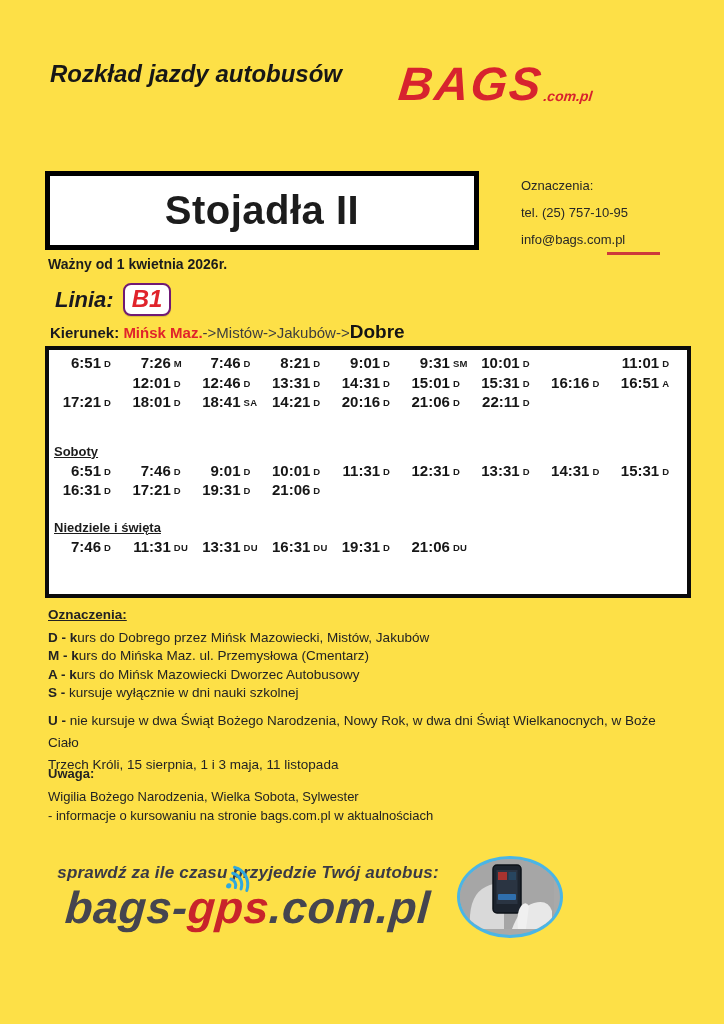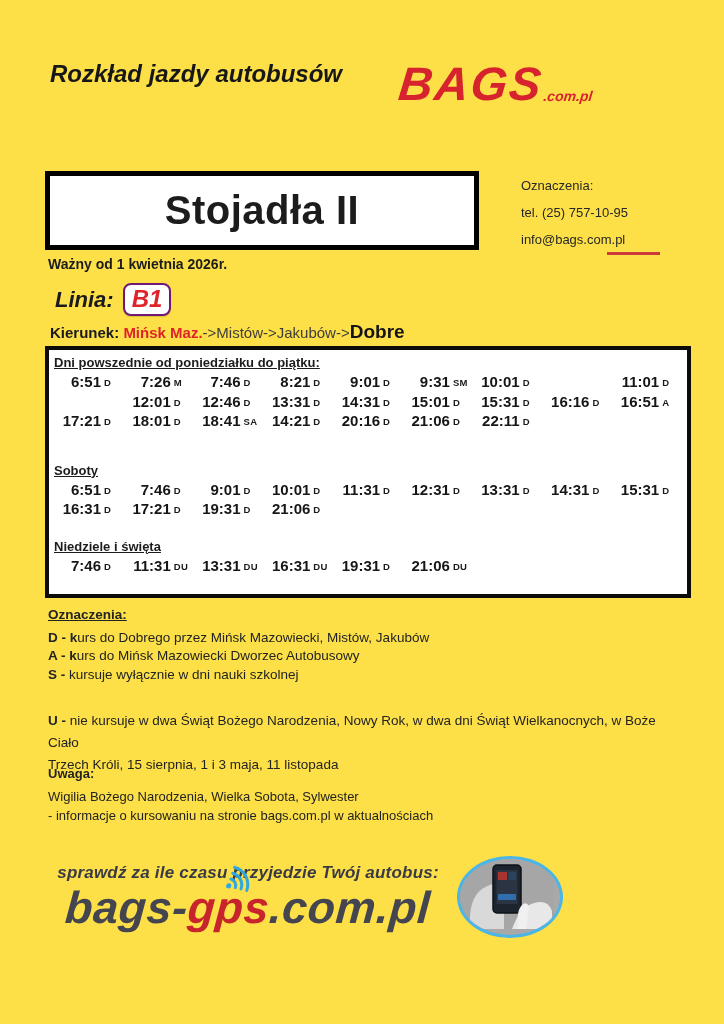--- a/index.html
+++ b/index.html
@@ -93,21 +93,21 @@
     <span class="line-label">Linia:</span>
     <span class="line-badge">B1</span>
   </div>
 
   <div class="direction-row">
     <span class="dir-label">Kierunek</span><span class="dir-label">: </span><span class="dir-origin">Mińsk Maz.</span><span class="dir-via">-&gt;Mistów-&gt;Jakubów-&gt;</span><span class="dir-dest">Dobre</span>
   </div>
 
   <div class="timetable">
     <div>
-        <div class="tt-section"><div class="tt-header">Dni powszednie od poniedziałku do piątku:</div><div class="tt-row">
+        <div class="tt-section"><div class="tt-row">
             <div class="tt-cell">
               <span class="tt-time">6:51</span>
               <span class="tt-mark">D</span>
             </div>
             <div class="tt-cell">
               <span class="tt-time">7:26</span>
               <span class="tt-mark">M</span>
             </div>
             <div class="tt-cell">
               <span class="tt-time">7:46</span>
@@ -288,20 +288,21 @@
             <div class="tt-cell"></div>
             <div class="tt-cell"></div>
             <div class="tt-cell"></div>
           </div></div>
       </div>
   </div>
 
   <div class="legend">
     <div class="legend-title">Oznaczenia:</div>
     <div class="legend-item"><span class="k">D - k</span><span>urs do Dobrego przez Mińsk Mazowiecki, Mistów, Jakubów</span></div>
+    <div class="legend-item"><span class="k">M - k</span><span>urs do Mińska Maz. ul. Przemysłowa (Cmentarz)</span></div>
     <div class="legend-item"><span class="k">A - k</span><span>urs do Mińsk Mazowiecki Dworzec Autobusowy</span></div>
     <div class="legend-item"><span class="k">S - </span><span>kursuje wyłącznie w dni nauki szkolnej</span></div>
   </div>
 
   <div class="u-note">
     <div><span class="k">U - </span><span>nie kursuje w dwa Świąt Bożego Narodzenia, Nowy Rok, w dwa dni Świąt Wielkanocnych, w Boże Ciało</span></div>
     <div>Trzech Króli, 15 sierpnia, 1 i 3 maja, 11 listopada</div>
   </div>
 
   <div class="notice">

